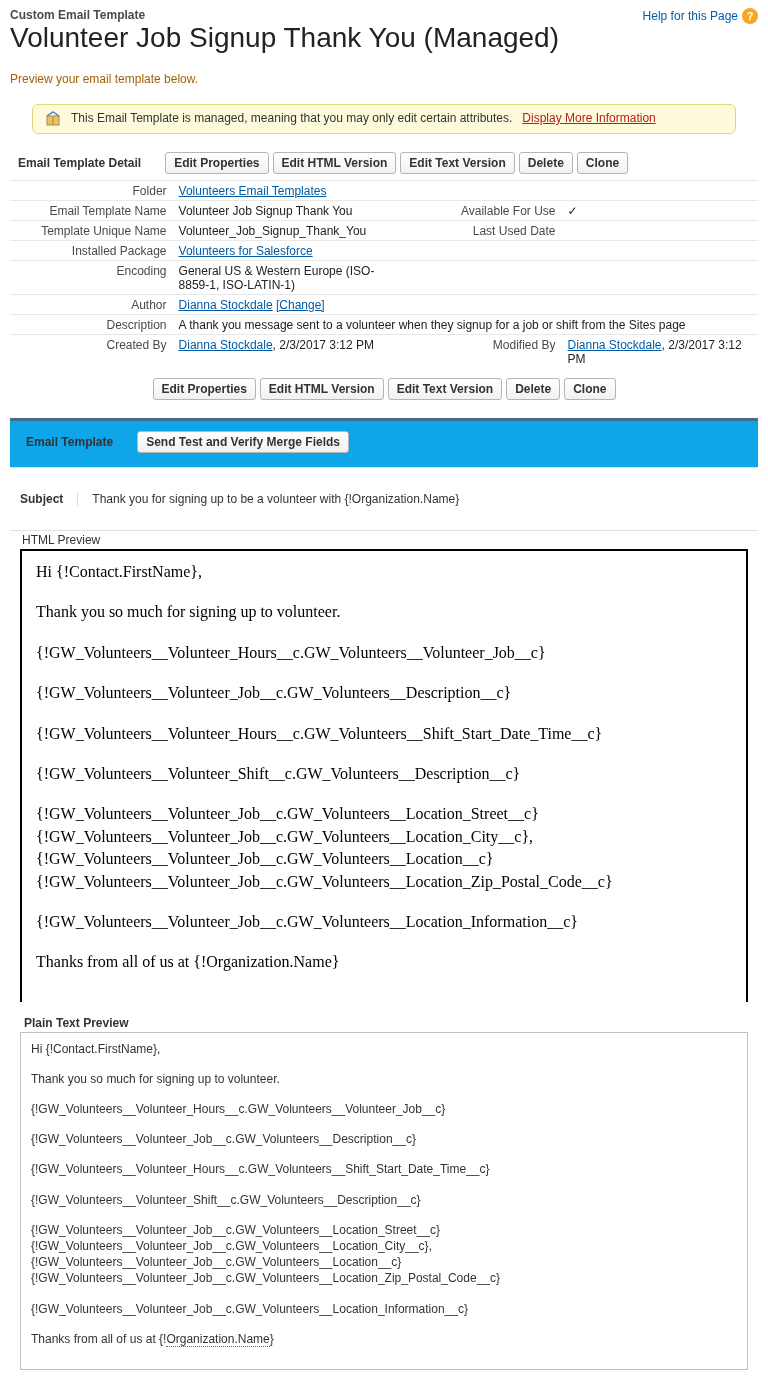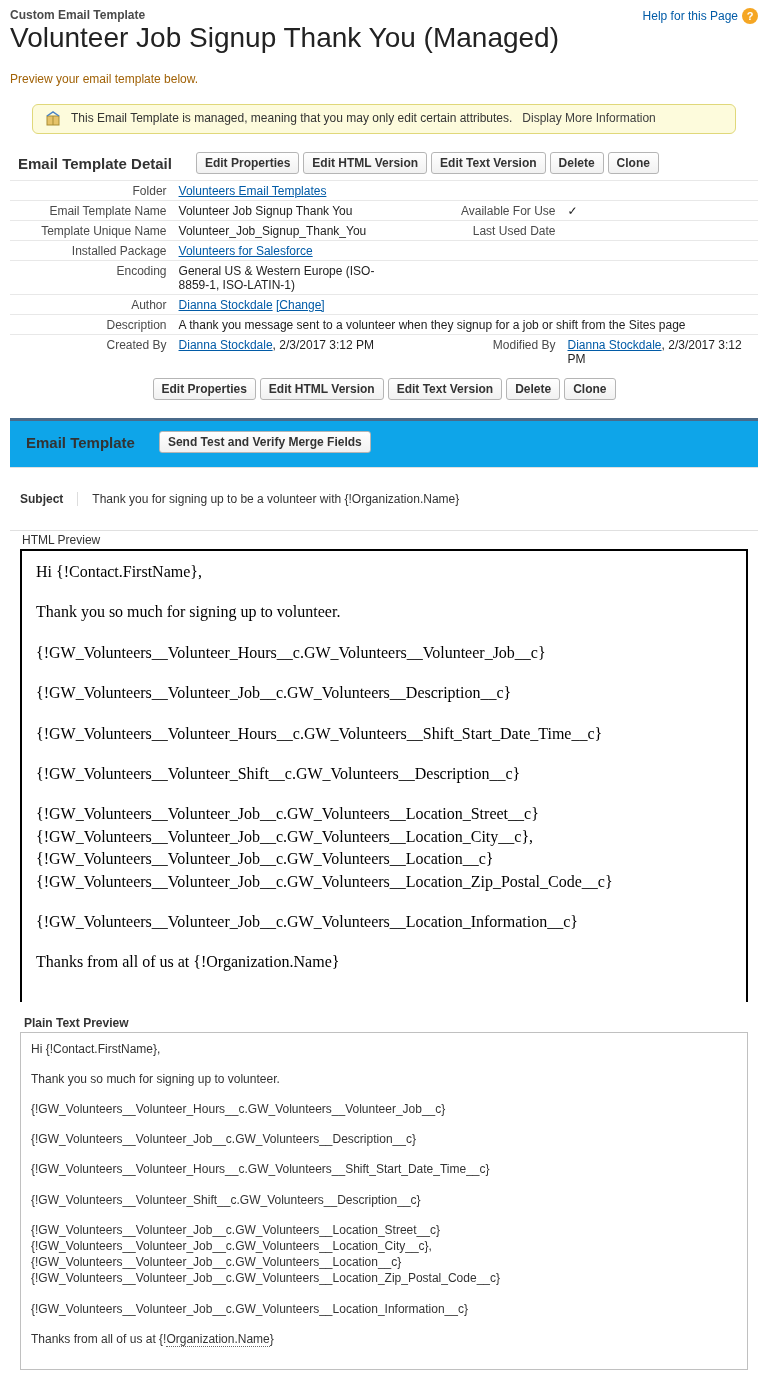--- a/index.html
+++ b/index.html
@@ -66,31 +66,32 @@
     color: #333;
   }
   .managed-icon {
     display: inline-block;
     width: 16px;
     height: 16px;
     position: relative;
   }
   .managed-icon svg { width:16px; height:16px; }
   .managed-link {
-    color: #404040;
+    color: #b91c1c;
+    text-decoration: underline;
     cursor: pointer;
   }
   .section-header-row {
     display: flex;
     align-items: center;
     gap: 24px;
     margin-bottom: 6px;
   }
   .section-title {
-    font-size: 15px;
+    font-size: 12px;
     font-weight: bold;
     color: #333;
     padding-left: 8px;
   }
   .btn {
     background: linear-gradient(#fff,#f1f1f1);
     border: 1px solid #b5b5b5;
     border-radius: 3px;
     padding: 3px 8px;
     font-size: 12px;

